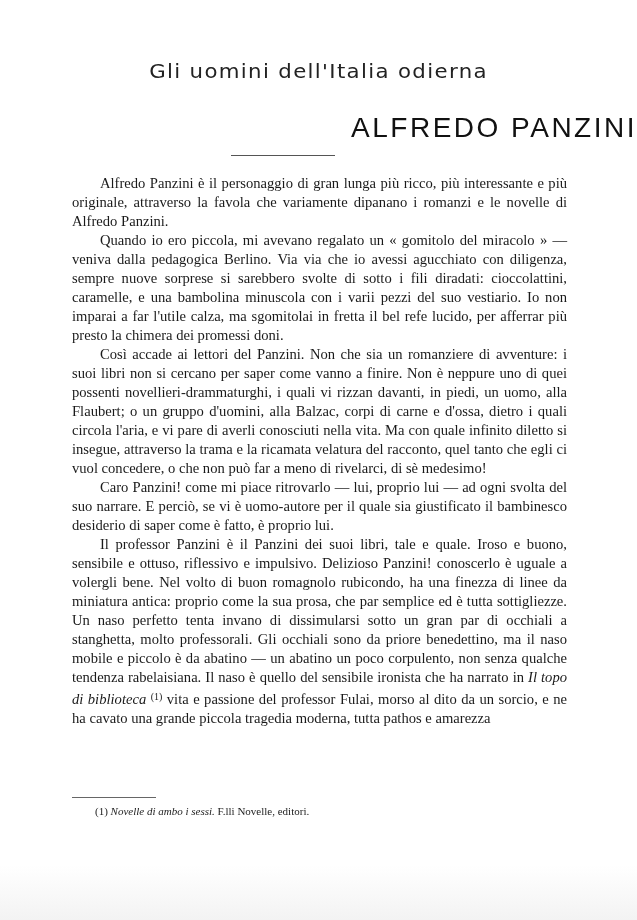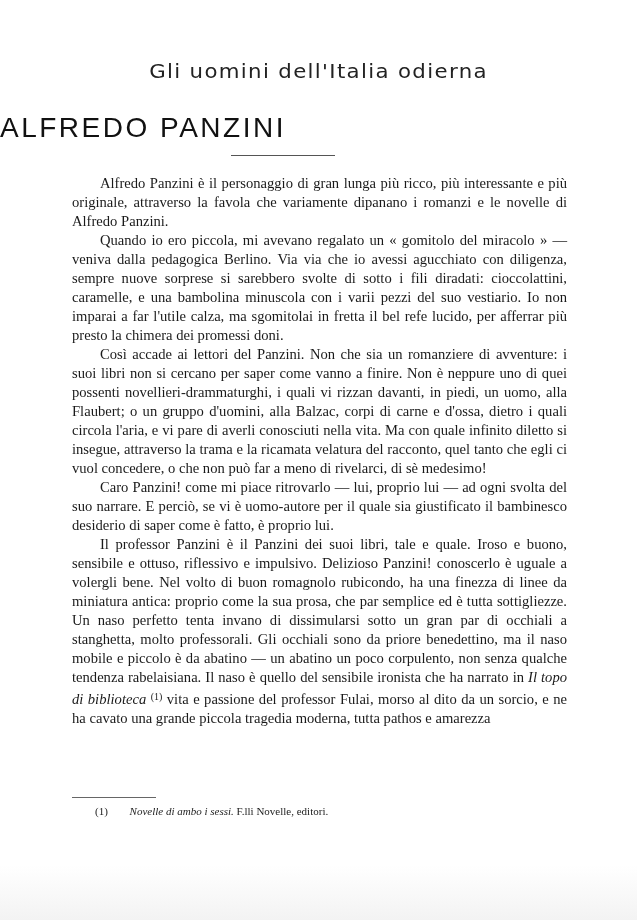--- a/index.html
+++ b/index.html
@@ -32,21 +32,21 @@
       font-weight: normal;
       color: #222;
       margin: 0;
       transform: scaleX(1.12);
       transform-origin: 50% 50%;
     }
     .main-title {
       position: absolute;
       top: 112px;
       left: 0; width: 637px;
-      text-align: left;
+      text-align: right;
       font-family: "Liberation Sans", sans-serif;
       font-size: 28px;
       font-weight: normal;
       letter-spacing: 2.5px;
       color: #111;
       margin: 0;
     }
     .title-rule {
       position: absolute;
       top: 155px;
@@ -82,21 +82,21 @@
       border-top: 1px solid #666;
     }
     .footnote {
       position: absolute;
       top: 805px;
       left: 95px;
       font-size: 11px;
       color: #222;
       margin: 0;
     }
-    .footnote i { font-style: italic; margin-left: 19px; }
+    .footnote i { font-style: italic; }
   </style>
 </head>
 <body>
 
 <div class="page">
 
   <h2 class="series-title">Gli uomini dell'Italia odierna</h2>
 
   <h1 class="main-title">ALFREDO PANZINI</h1>
 

